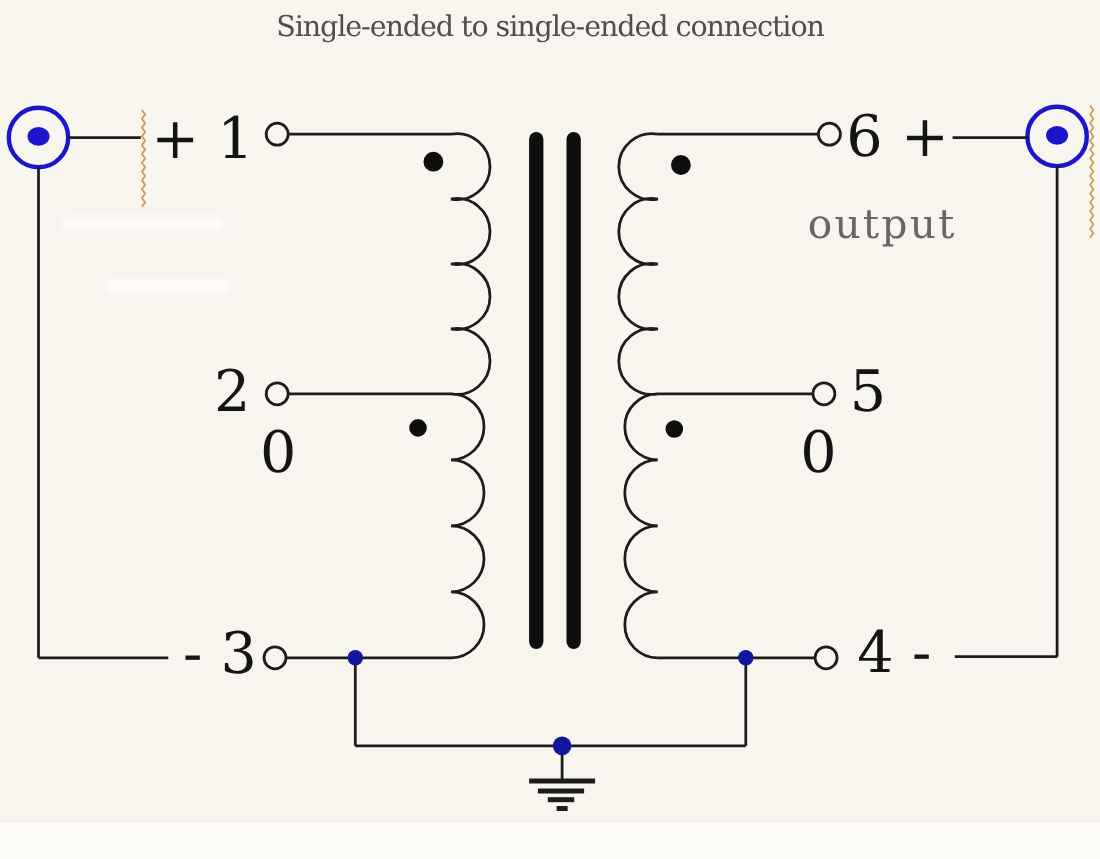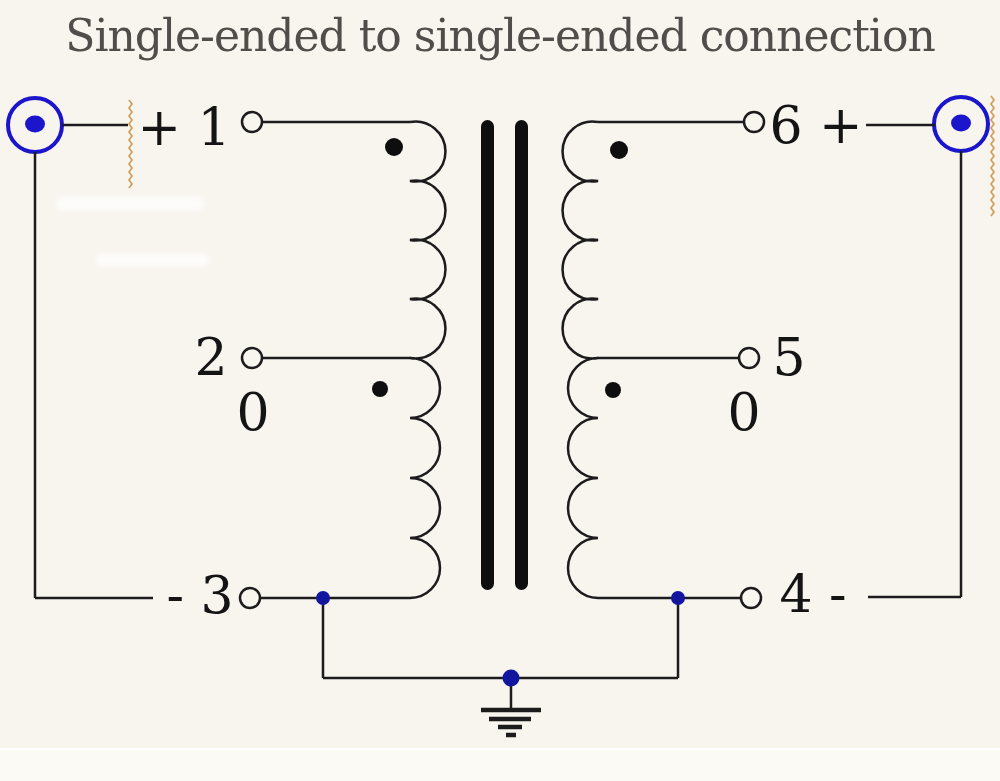--- a/index.html
+++ b/index.html
@@ -5,21 +5,21 @@
   html,body{margin:0;padding:0;background:#e9e6e0;}
   .stage{
     position:relative;width:1000px;height:781px;overflow:hidden;
     background:#f8f4ee;
     font-family:"DejaVu Serif","Liberation Serif",serif;
   }
   .schematic-svg{position:absolute;left:0;top:0;width:1000px;height:781px;}
   .lbl{position:absolute;transform:translate(-50%,-50%);white-space:nowrap;line-height:1;}
   .title{
     position:absolute;left:0;right:0;top:10px;text-align:center;
-    font-size:44px;letter-spacing:-1px;color:#504d4a;
+    font-size:26px;letter-spacing:-1px;color:#504d4a;
   }
   .term{font-size:52px;color:#141414;}
   .port{font-size:37px;color:#6b6662;letter-spacing:2px;}
   .blob{position:absolute;background:rgba(255,255,255,0.75);border-radius:10px;filter:blur(3px);}
   .bottom-strip{
     position:absolute;left:0;right:0;top:748px;height:33px;
     background:#fcfaf5;border-top:2px solid #ffffff;
   }
 </style>
 </head>
@@ -121,13 +121,14 @@
   <div class="lbl term" style="left:184px;top:127px;">+ 1</div>
   <div class="lbl term" style="left:211px;top:357px;">2</div>
   <div class="lbl term" style="left:253px;top:412px;">0</div>
   <div class="lbl term" style="left:200px;top:595px;">- 3</div>
 
   <div class="lbl term" style="left:816px;top:125px;">6 +</div>
   <div class="lbl term" style="left:789px;top:357px;">5</div>
   <div class="lbl term" style="left:744px;top:412px;">0</div>
   <div class="lbl term" style="left:813px;top:594px;">4 -</div>
 
+  <div class="lbl port" style="left:802px;top:204px;">output</div>
 </div>
 
 </body></html>

